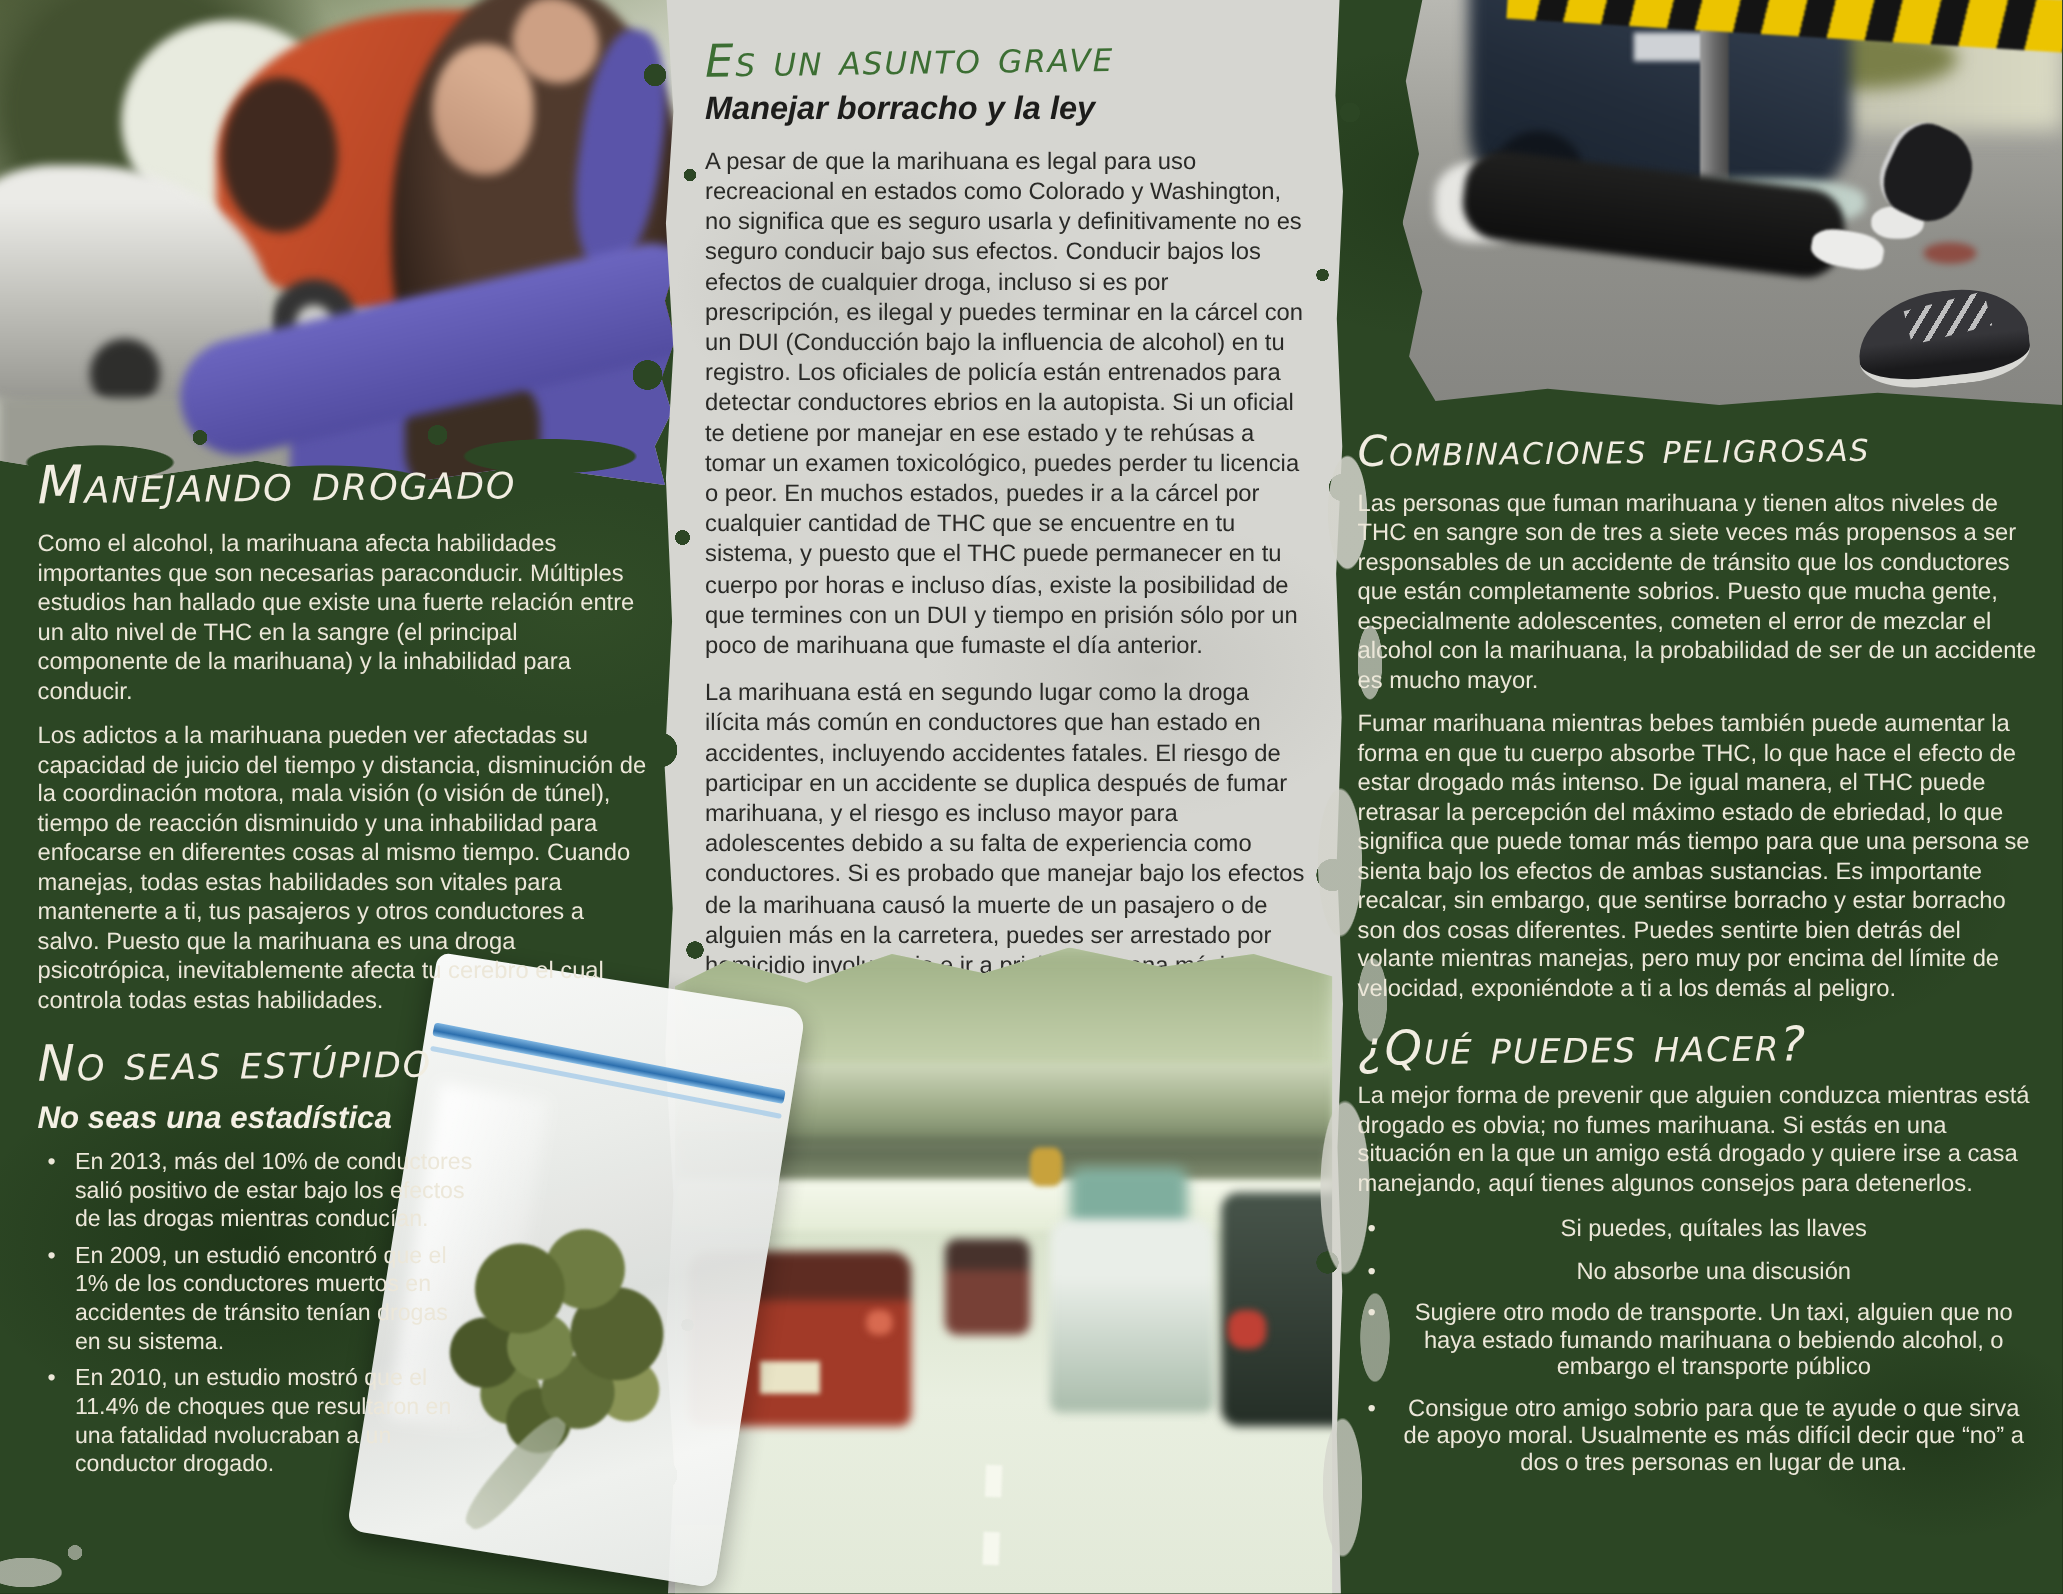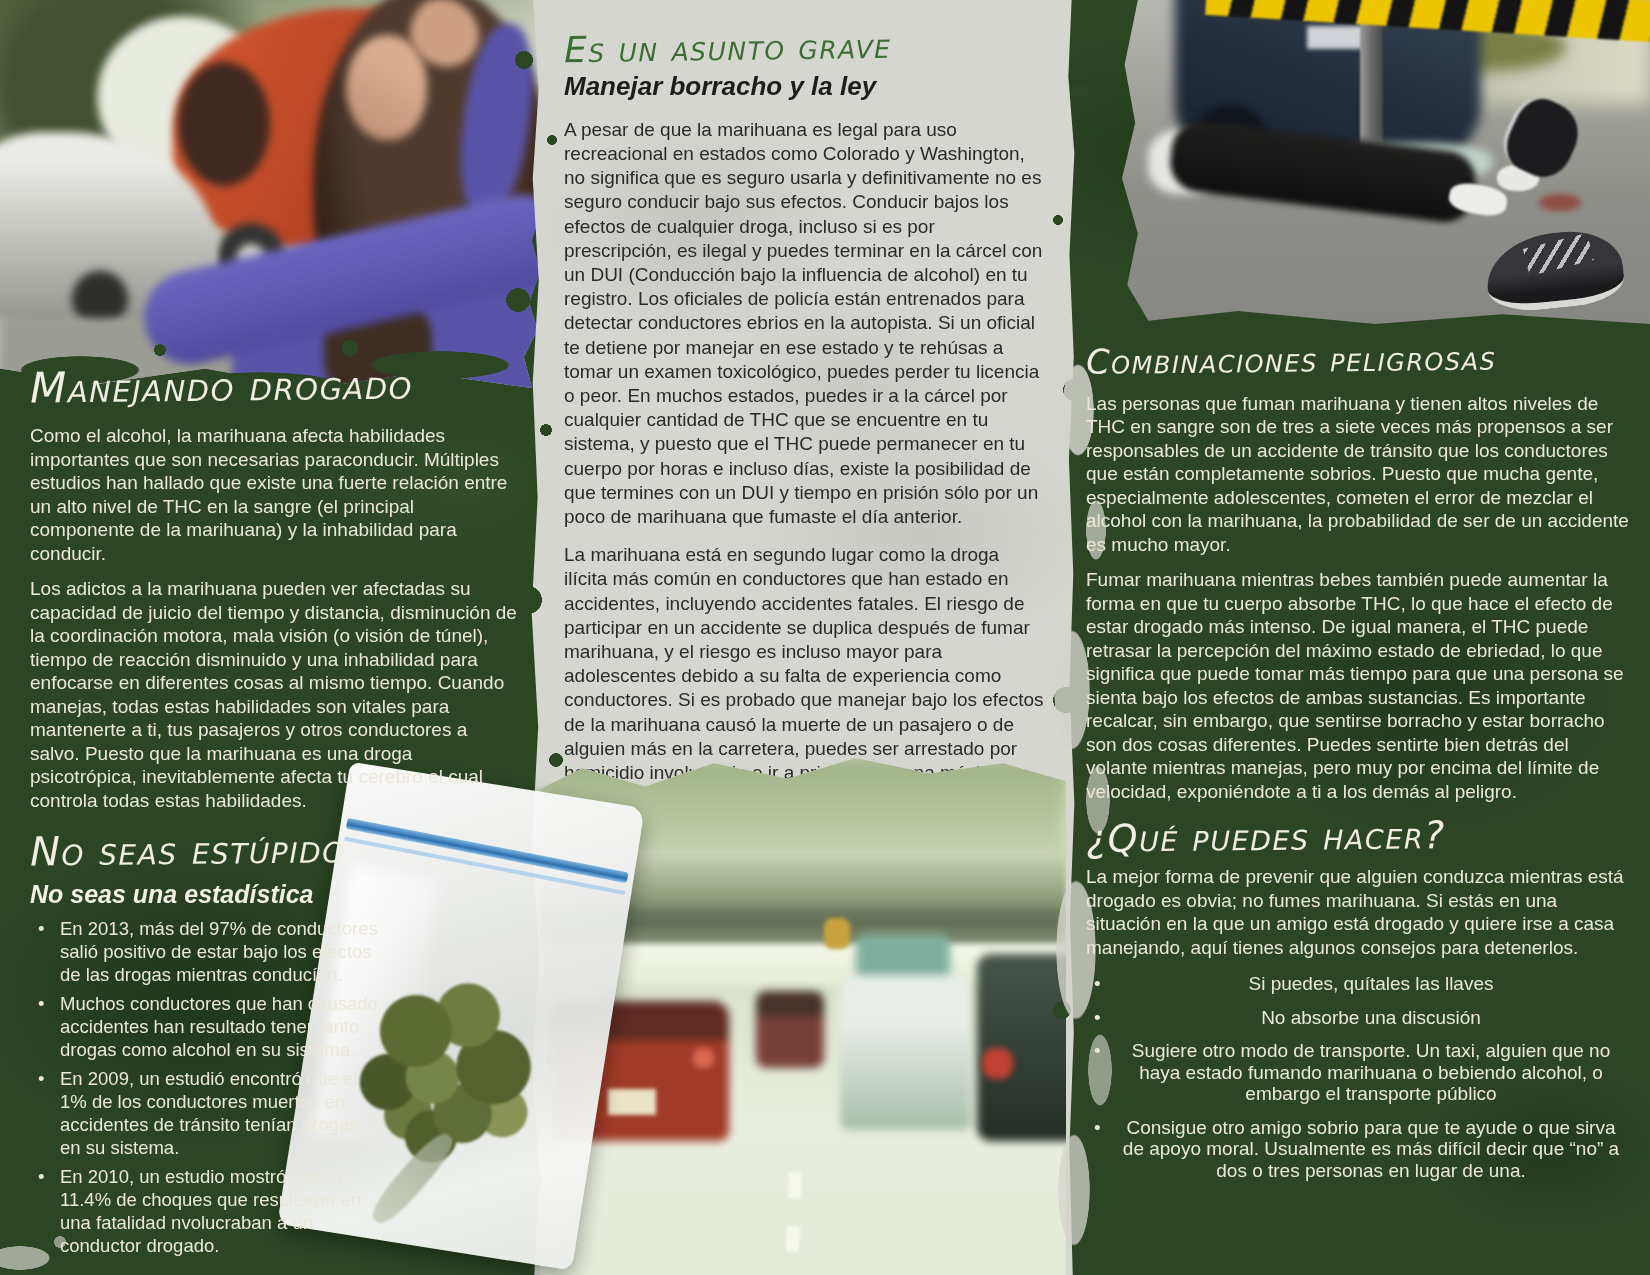--- a/index.html
+++ b/index.html
@@ -249,22 +249,21 @@
     </div>
   </section>
 
   <section class="col-left">
     <h1 class="hand-head white-ink">Manejando drogado</h1>
     <p class="body-copy p1">Como el alcohol, la marihuana afecta habilidades importantes que son necesarias paraconducir. Múltiples estudios han hallado que existe una fuerte relación entre un alto nivel de THC en la sangre (el principal componente de la marihuana) y la inhabilidad para conducir.</p>
     <p class="body-copy p2">Los adictos a la marihuana pueden ver afectadas su capacidad de juicio del tiempo y distancia, disminución de la coordinación motora, mala visión (o visión de túnel), tiempo de reacción disminuido y una inhabilidad para enfocarse en diferentes cosas al mismo tiempo. Cuando manejas, todas estas habilidades son vitales para mantenerte a ti, tus pasajeros y otros conductores a salvo. Puesto que la marihuana es una droga psicotrópica, inevitablemente afecta tu cerebro el cual controla todas estas habilidades.</p>
     <h2 class="hand-head white-ink">No seas estúpido</h2>
     <h3 class="subhead">No seas una estadística</h3>
     <ul class="bullets">
-        <li>En 2013, más del 97% de conductores salió positivo de estar bajo los efectos de las drogas mientras conducían.</li>
-        <li>Muchos conductores que han causado accidentes han resultado tener tanto drogas como alcohol en su sistema.</li>
+        <li>En 2013, más del 10% de conductores salió positivo de estar bajo los efectos de las drogas mientras conducían.</li>
         <li>En 2009, un estudió encontró que el 1% de los conductores muertos en accidentes de tránsito tenían drogas en su sistema.</li>
         <li>En 2010, un estudio mostró que el 11.4% de choques que resultaron en una fatalidad nvolucraban a un conductor drogado.</li>
       </ul>
   </section>
 
   <div class="bag">
     <div class="bag-body"></div>
     <div class="bag-sheen"></div>
     <div class="bag-zip"></div>
     <div class="bag-zip2"></div>

